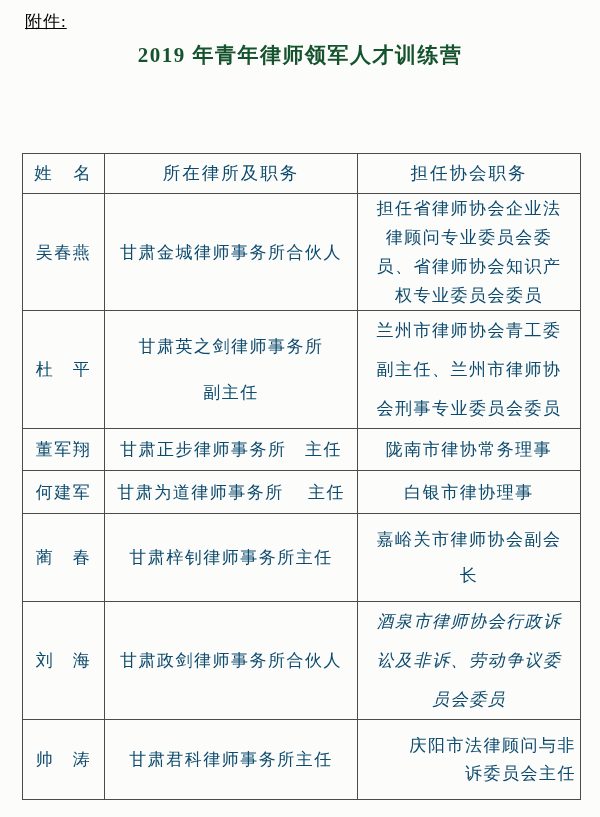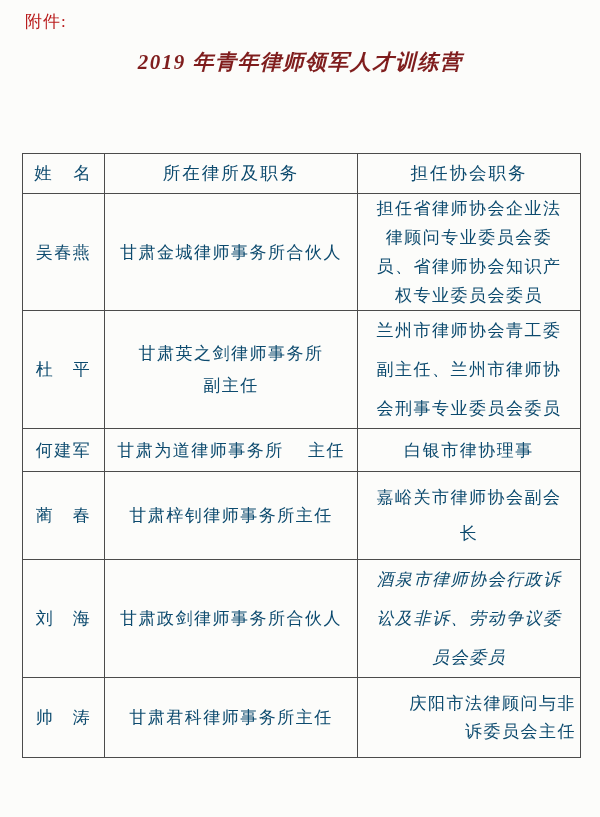--- a/index.html
+++ b/index.html
@@ -14,31 +14,31 @@
     color: #3a3a3a;
     position: relative;
     overflow: hidden;
   }
   .attachment {
     position: absolute;
     left: 25px;
     top: 10px;
     font-size: 17px;
     letter-spacing: 1px;
-    color: #b91c1c;
+    color: #000000;
+    text-decoration: underline;
   }
   .title-block {
     position: absolute;
-    top: 47px;
+    top: 40px;
     left: 0;
     width: 100%;
     text-align: center;
     font-weight: bold;
-    color: #7f1d1d;
-    font-style: italic;
+    color: #14532d;
   }
   .title-line1 {
     font-size: 21px;
     letter-spacing: 1.5px;
     line-height: 30px;
   }
   .title-line2 {
     font-size: 21px;
     letter-spacing: 2px;
     line-height: 36px;
@@ -68,21 +68,21 @@
   }
   tr.hdr th { height: 40px; font-size: 17.5px; letter-spacing: 2px; }
   tr.row1 td { height: 115px; }
   tr.row2 td { height: 84px; }
   tr.row3 td { height: 40px; }
   tr.row4 td { height: 42px; }
   tr.row5 td { height: 43px; }
   tr.row6 td { height: 88px; }
   tr.row7 td { height: 117px; }
   tr.row8 td { height: 80px; }
-  tr.row2 td.firm { line-height: 32px; }
+  tr.row2 td.firm { line-height: 46px; }
   tr.row2 td.role { line-height: 39px; }
   tr.row6 td.role { line-height: 36px; font-family: Liberation Serif, serif; }
   tr.row7 td.role { line-height: 39px; font-style: italic; }
   tr.row8 td.role { line-height: 28px; text-align: right; }
 </style>
 </head>
 <body>
 
 <div class="attachment">附件:</div>
 
@@ -113,20 +113,25 @@
 权专业委员会委员</td>
     </tr>
     <tr class="row2">
       <td class="name">杜　平</td>
       <td class="firm">甘肃英之剑律师事务所
 副主任</td>
       <td class="role">兰州市律师协会青工委
 副主任、兰州市律师协
 会刑事专业委员会委员</td>
     </tr>
+    <tr class="row4">
+      <td class="name">董军翔</td>
+      <td class="firm">甘肃正步律师事务所　主任</td>
+      <td class="role">陇南市律协常务理事</td>
+    </tr>
     <tr class="row5">
       <td class="name">何建军</td>
       <td class="firm">甘肃为道律师事务所　 主任</td>
       <td class="role">白银市律协理事</td>
     </tr>
     <tr class="row6">
       <td class="name">蔺　春</td>
       <td class="firm">甘肃梓钊律师事务所主任</td>
       <td class="role">嘉峪关市律师协会副会
 长</td>

